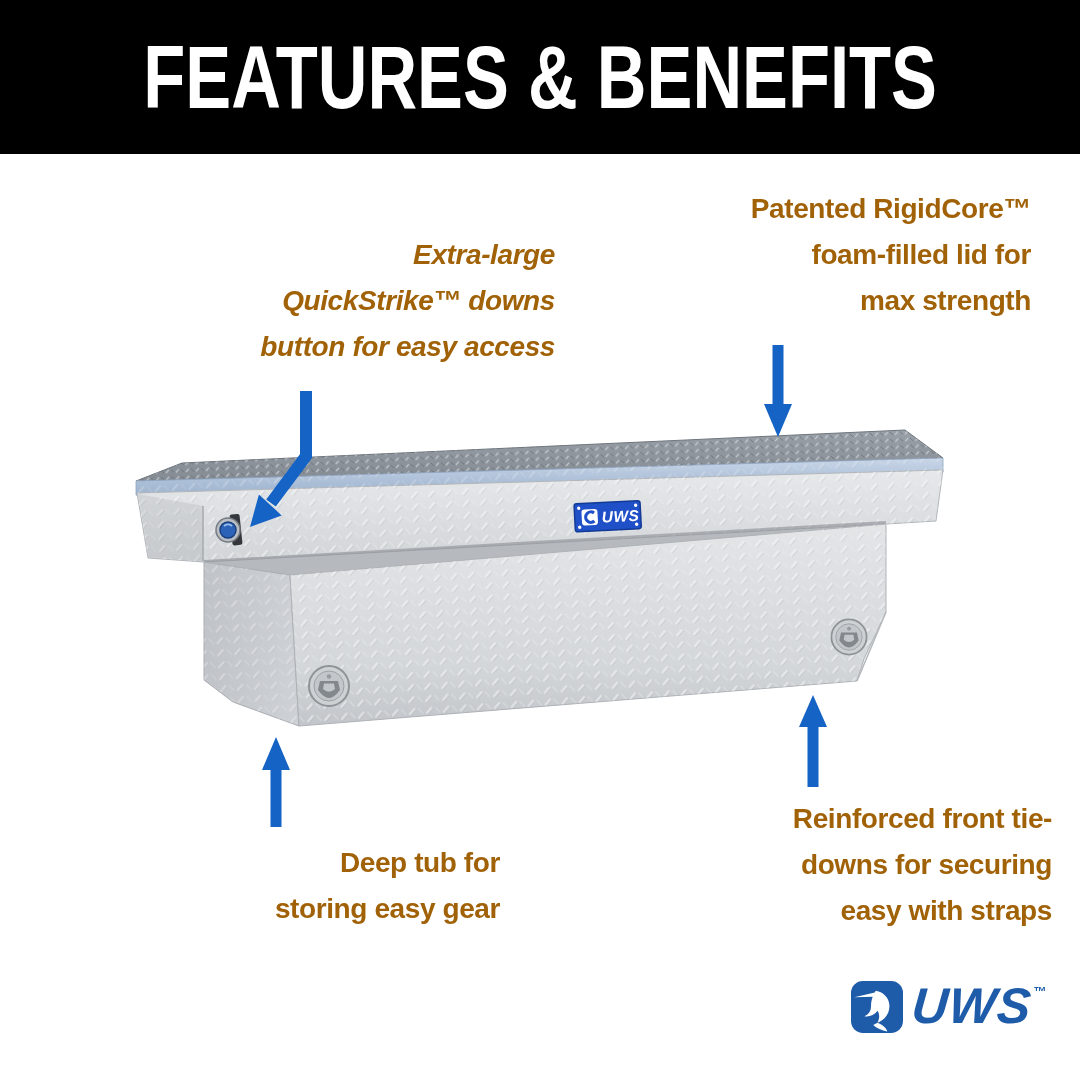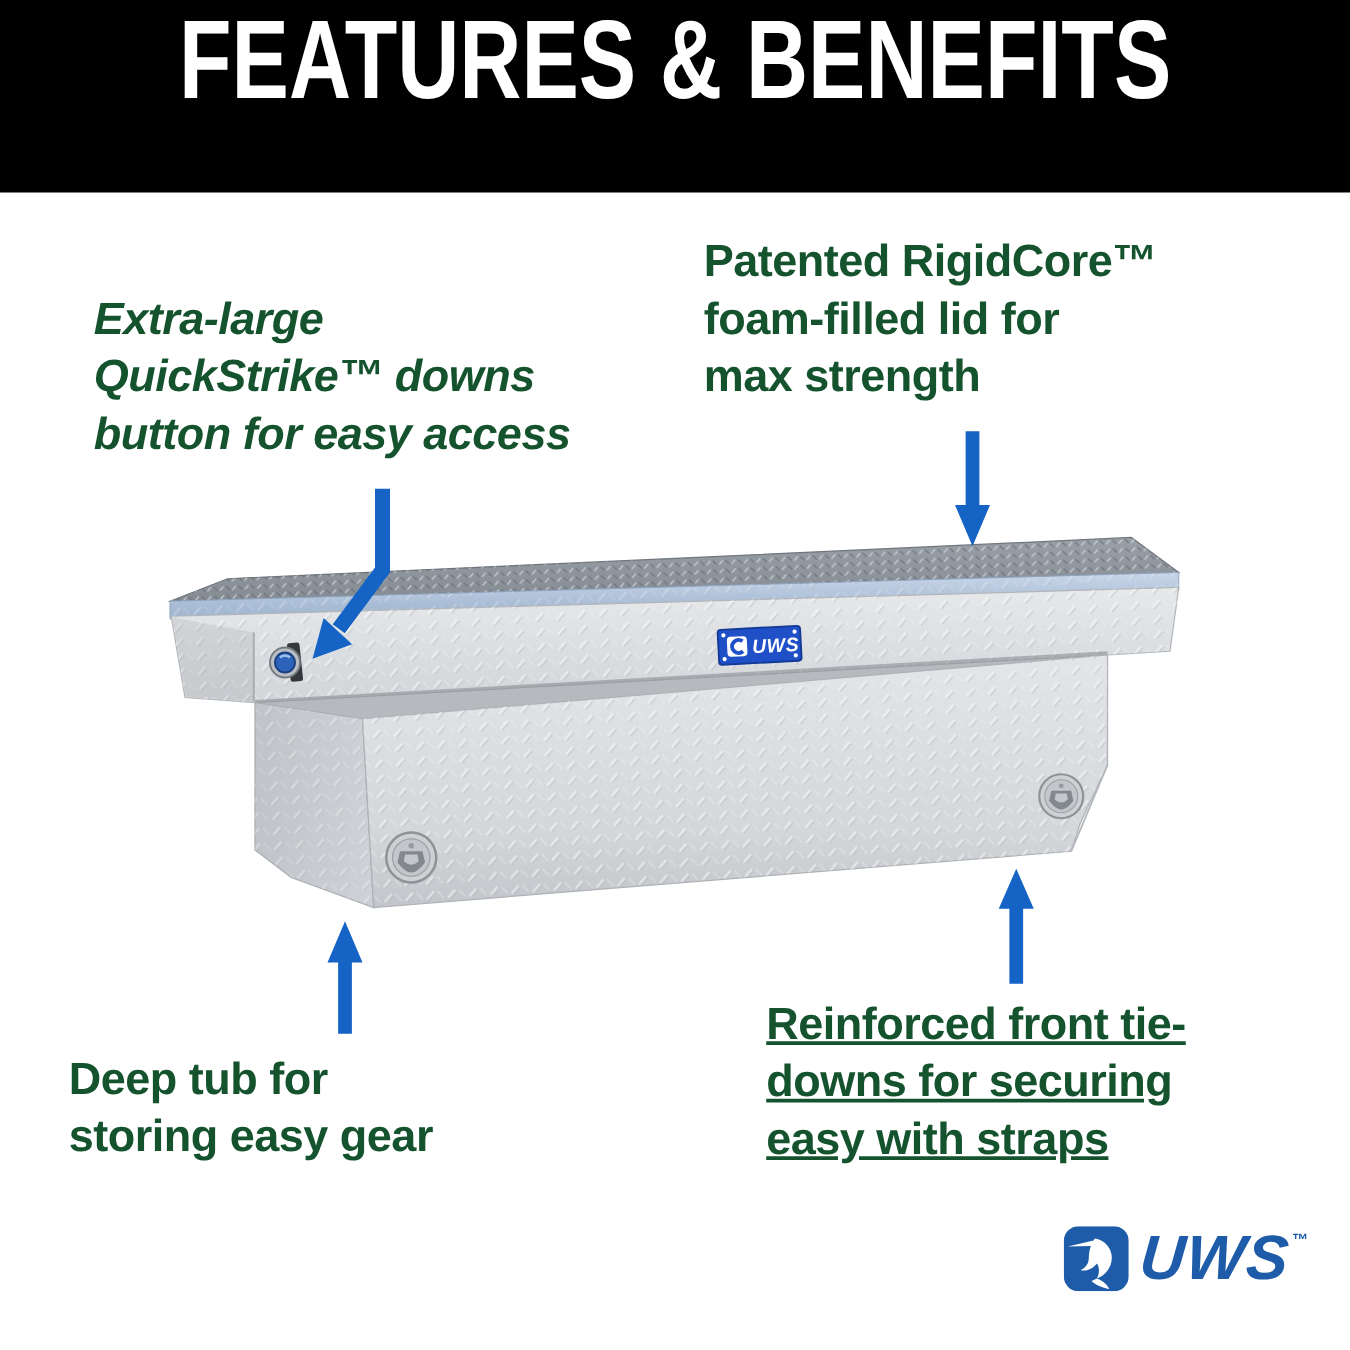--- a/index.html
+++ b/index.html
@@ -3,36 +3,36 @@
 <meta charset="utf-8">
 <style>
   html,body{margin:0;padding:0;background:#fff;}
   .canvas{
     position:relative;width:1080px;height:1080px;overflow:hidden;background:#ffffff;
     font-family:"Liberation Sans", sans-serif;
   }
   
   .banner{
     position:absolute;left:0;top:0;width:1080px;height:154px;background:#000000;
-    display:flex;justify-content:center;
+    display:flex;align-items:center;justify-content:center;
   }
   .banner h1{
     margin:0;color:#ffffff;font-size:86px;font-weight:700;letter-spacing:0px;
     white-space:nowrap;transform:scale(0.80,1.04);transform-origin:center;
   }
   
   .callout{
-    position:absolute;text-align:left;color:#14532d;font-weight:700;
-    font-size:36px;line-height:46px;letter-spacing:-0.4px;
+    position:absolute;text-align:right;color:#a16207;font-weight:700;
+    font-size:28px;line-height:46px;letter-spacing:-0.4px;
   }
   .callout .line{display:block;}
   .co-quickstrike{left:75px;top:232px;width:480px;font-style:italic;}
   .co-rigidcore{left:563px;top:186px;width:468px;}
   .co-deeptub{left:55px;top:840px;width:445px;}
-  .co-tiedowns{left:613px;top:796px;width:455px;text-decoration:underline;}
+  .co-tiedowns{left:597px;top:796px;width:455px;}
   
   .product-svg{position:absolute;left:0;top:0;width:1080px;height:1080px;}
   
   .uws-logo{
     position:absolute;left:851px;top:981px;display:flex;align-items:flex-start;
   }
   .uws-logo .mark{width:52px;height:52px;flex:0 0 auto;}
   .uws-logo .wordmark{
     display:inline-block;margin-left:9px;color:#1e5ca9;font-size:50px;line-height:50px;
     font-weight:700;font-style:italic;letter-spacing:1px;transform:skewX(-5deg);

